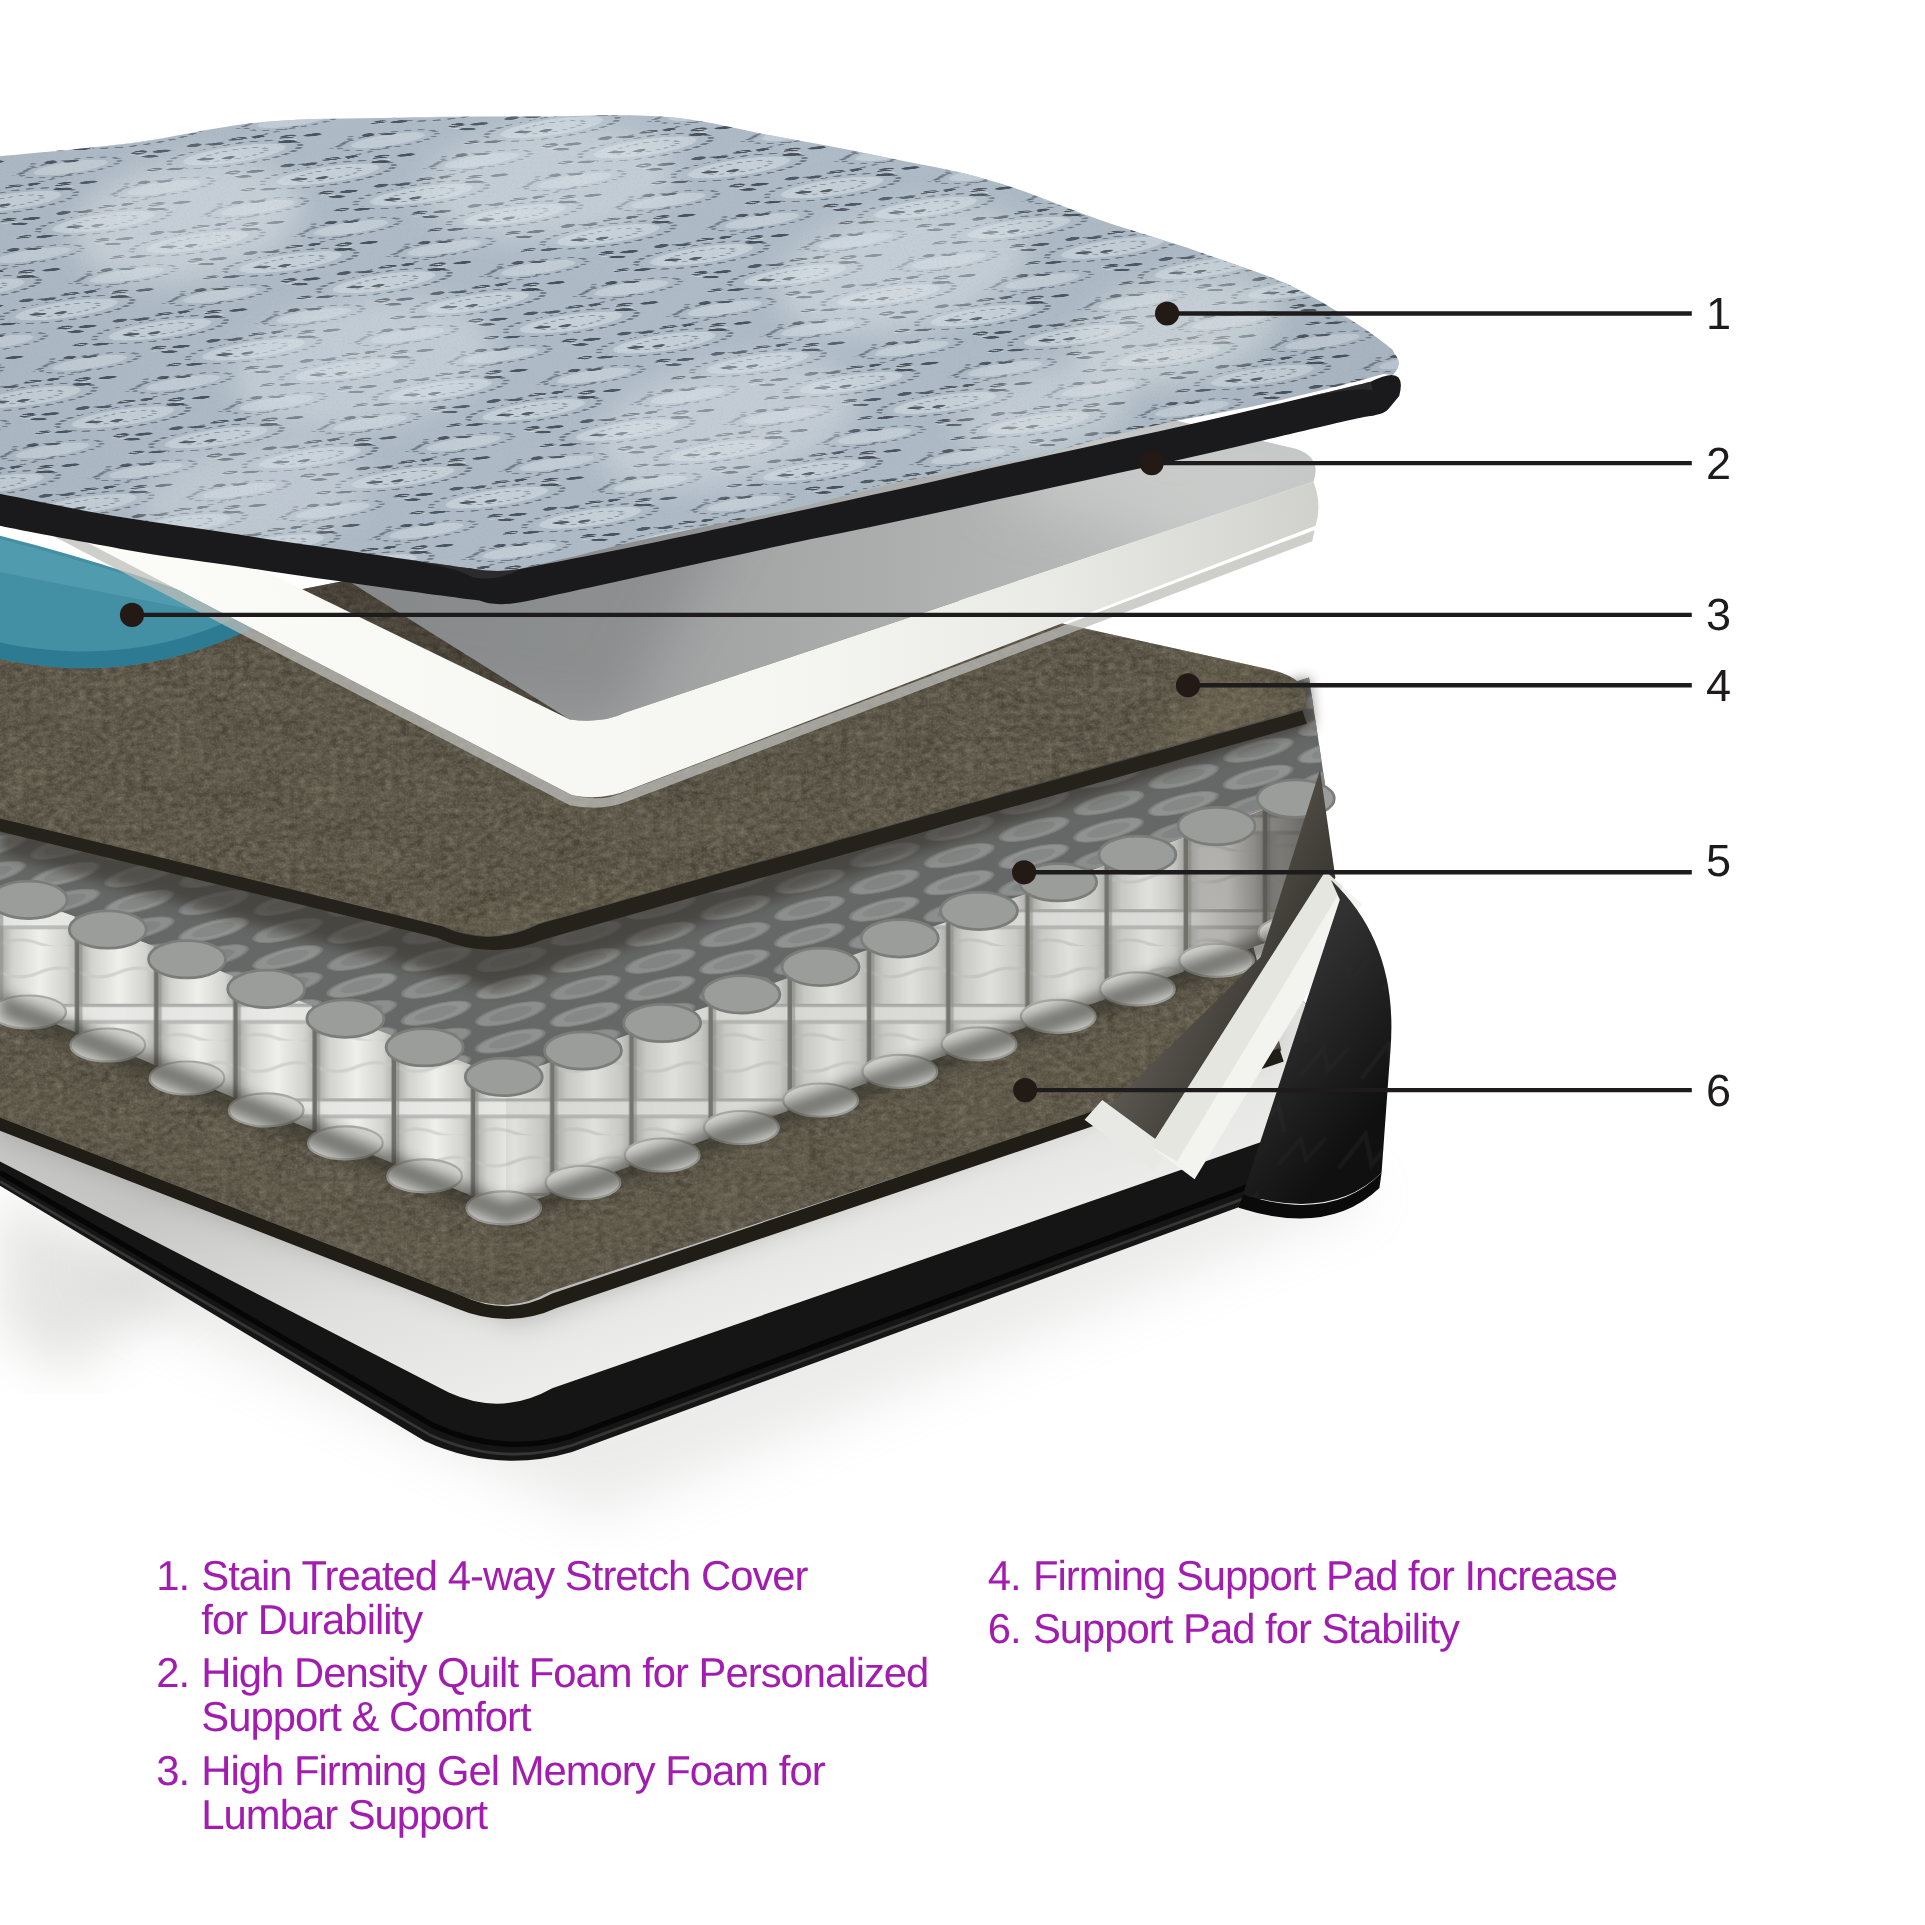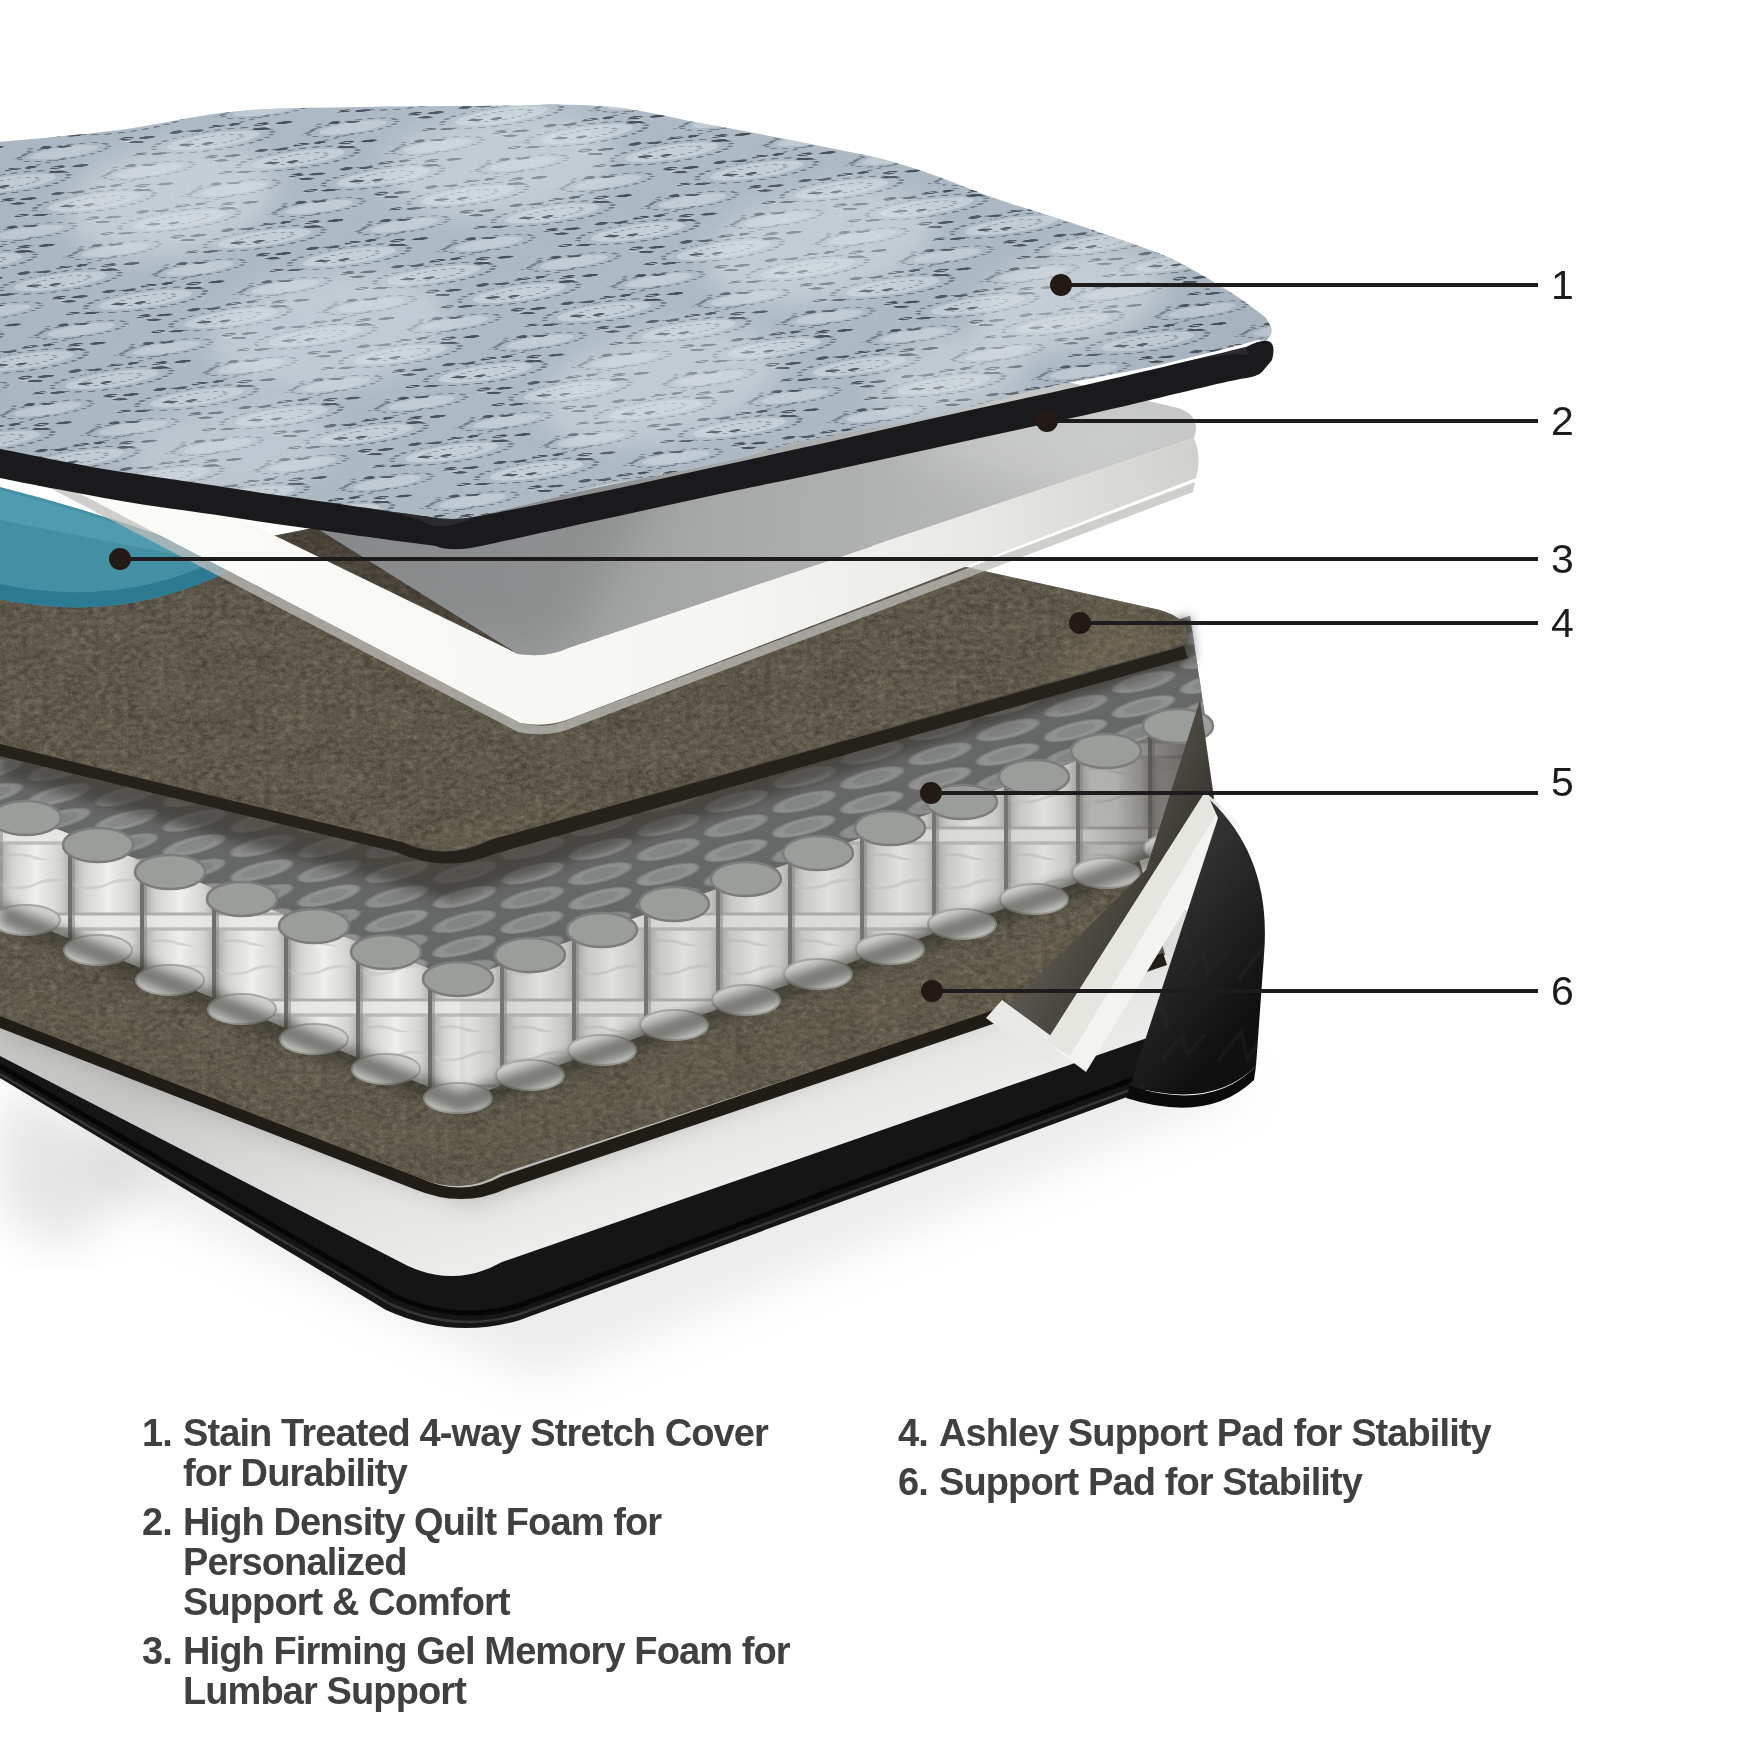--- a/index.html
+++ b/index.html
@@ -1,19 +1,19 @@
 <!DOCTYPE html>
 <html><head>
 <meta charset="utf-8">
 <style>
   html,body{margin:0;padding:0;background:#ffffff;}
   .stage{position:relative;width:1750px;height:1750px;background:#ffffff;overflow:hidden;
          font-family:"Liberation Sans","DejaVu Sans",sans-serif;}
   .diagram-svg{position:absolute;left:0;top:0;}
-  .legend{position:absolute;color:#404040;font-size:38px;line-height:40px;font-weight:700;letter-spacing:-0.9px;}
+  .legend{position:absolute;color:#a21caf;font-size:38px;line-height:40px;font-weight:400;letter-spacing:-0.9px;}
   .legend-left{left:142px;top:1413px;width:740px;}
   .legend-right{left:898px;top:1413px;width:760px;}
   .legend-item{margin-bottom:9px;padding-left:41px;}
   .legend-num{display:inline-block;width:41px;margin-left:-41px;vertical-align:top;}
   .legend-text{display:inline-block;vertical-align:top;white-space:pre-line;}
   .callout-num{font-family:"Liberation Sans","DejaVu Sans",sans-serif;font-size:41px;fill:#1d1b1c;}
 </style>
 </head>
 <body>
 
@@ -358,19 +358,19 @@
     <span class="legend-num">2.</span><span class="legend-text">High Density Quilt Foam for Personalized
 Support &amp; Comfort</span>
   </div>
   <div class="legend-item">
     <span class="legend-num">3.</span><span class="legend-text">High Firming Gel Memory Foam for
 Lumbar Support</span>
   </div>
 </div>
 <div class="legend legend-right">
   <div class="legend-item">
-    <span class="legend-num">4.</span><span class="legend-text">Ashley Support Pad for Stability</span>
+    <span class="legend-num">4.</span><span class="legend-text">Firming Support Pad for Increase</span>
   </div>
   <div class="legend-item">
     <span class="legend-num">6.</span><span class="legend-text">Support Pad for Stability</span>
   </div>
 </div>
 </div>
 
 </body></html>

